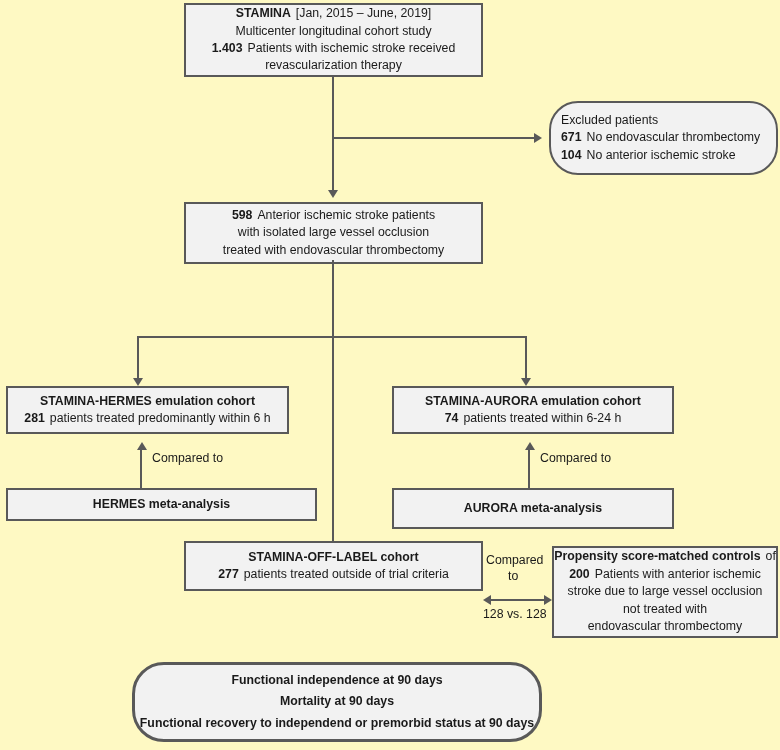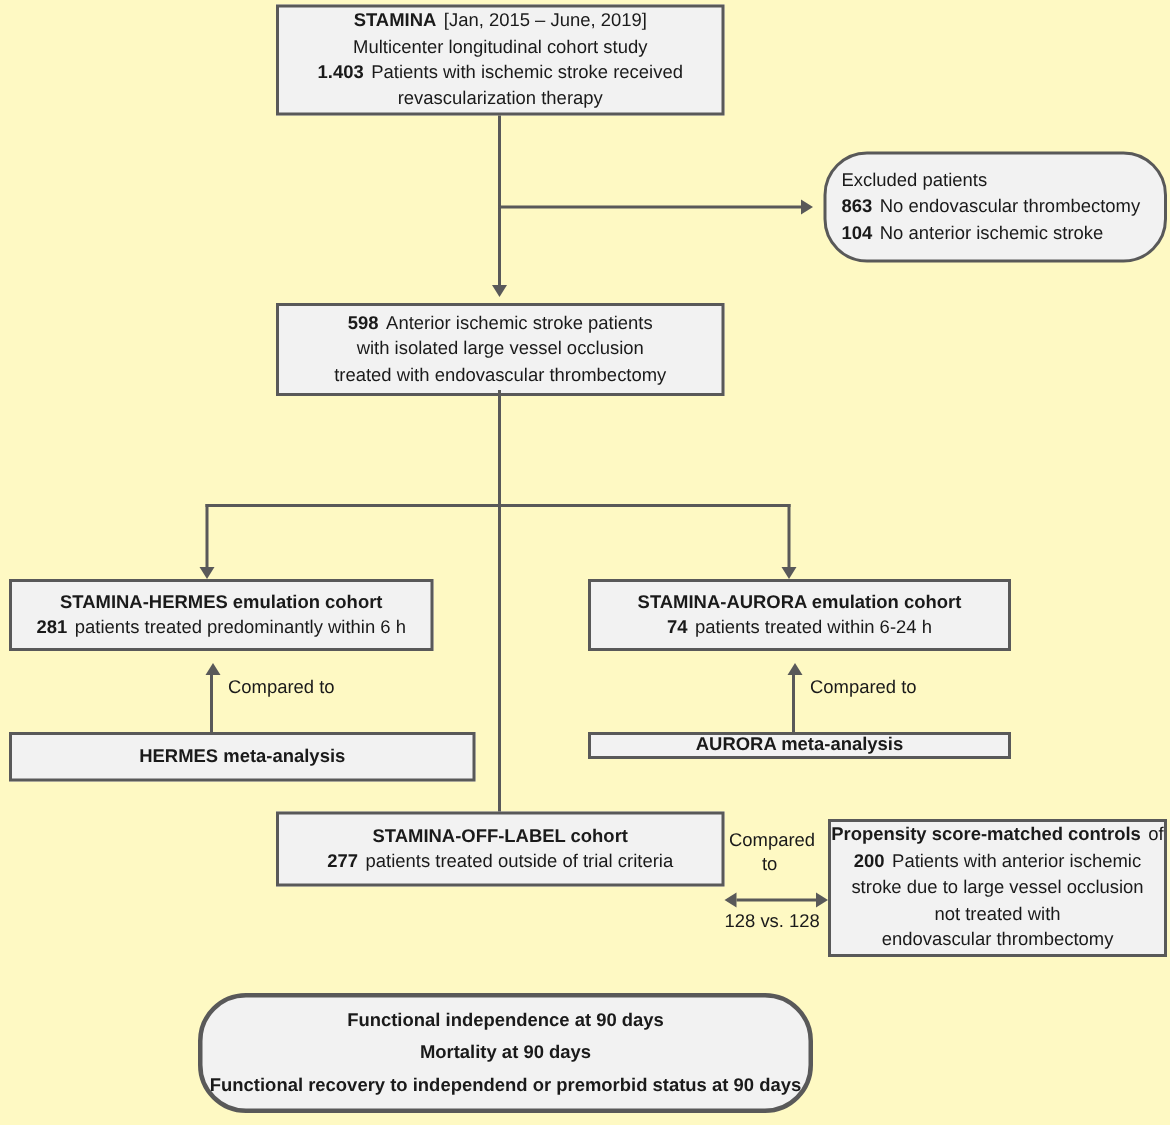--- a/index.html
+++ b/index.html
@@ -125,21 +125,21 @@
   <div class="arrow-down" style="left:328px; top:190px;"></div>
 
   <div class="hline" style="left:332px; top:137px; width:202px;"></div>
   <div class="arrow-right" style="left:534px; top:133px;"></div>
 
   <div class="box left-align" style="left:549px; top:101px; width:229px; height:74px;">
     <div class="ln">
       <span>Excluded patients</span>
     </div>
     <div class="ln">
-      <span class="b">863</span><span class="sp"></span><span>No endovascular thrombectomy</span>
+      <span class="b">671</span><span class="sp"></span><span>No endovascular thrombectomy</span>
     </div>
     <div class="ln">
       <span class="b">104</span><span class="sp"></span><span>No anterior ischemic stroke</span>
     </div>
   </div>
 
   <div class="box" style="left:184px; top:202px; width:299px; height:62px;justify-content:flex-end;">
     <div class="ln">
       <span class="b">598</span><span class="sp"></span><span>Anterior ischemic stroke patients</span>
     </div>
@@ -187,21 +187,21 @@
   <div class="vline" style="left:528px; top:450px; height:44px;"></div>
   <div class="arrow-down" style="left:525px; top:491px;"></div>
   <div class="edge-label" style="left:540px; top:451px;">Compared to</div>
 
   <div class="box" style="left:6px; top:488px; width:311px; height:33px;">
     <div class="ln">
       <span class="b">HERMES meta-analysis</span>
     </div>
   </div>
 
-  <div class="box" style="left:392px; top:488px; width:282px; height:18px;">
+  <div class="box" style="left:392px; top:488px; width:282px; height:41px;">
     <div class="ln">
       <span class="b">AURORA meta-analysis</span>
     </div>
   </div>
 
   <div class="box" style="left:184px; top:541px; width:299px; height:50px;">
     <div class="ln">
       <span class="b">STAMINA-OFF-LABEL cohort</span>
     </div>
     <div class="ln">

